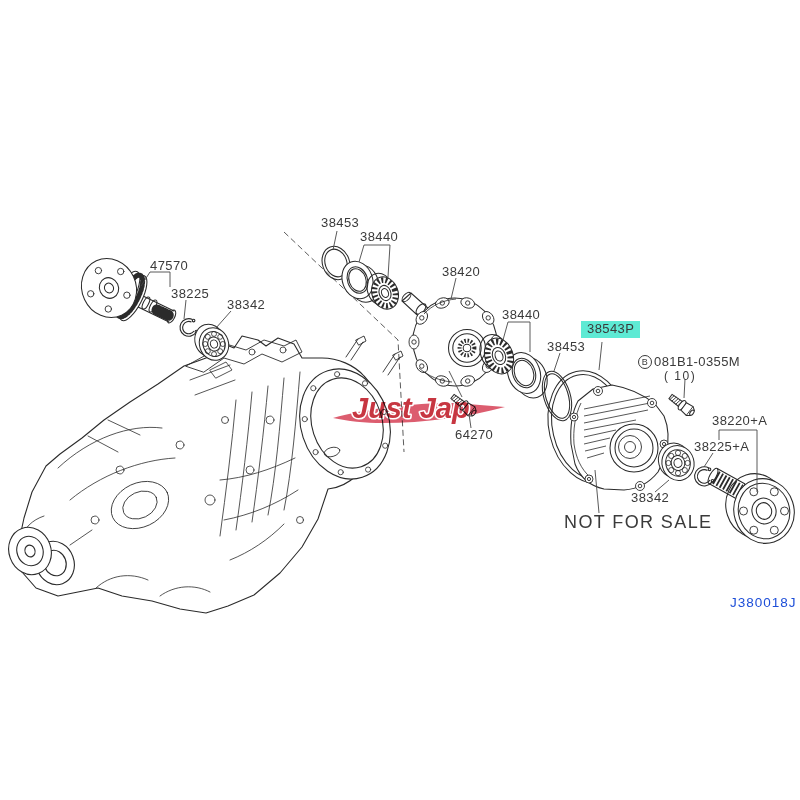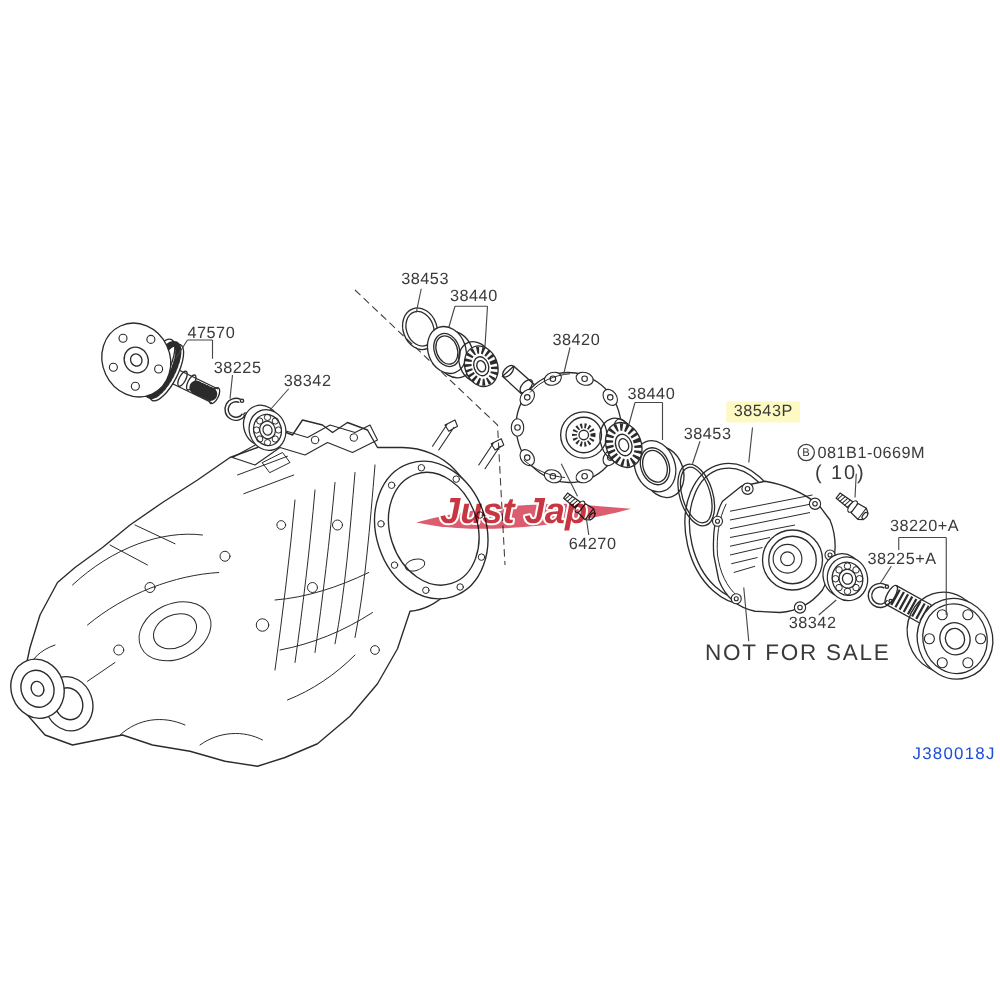--- a/index.html
+++ b/index.html
@@ -1,23 +1,23 @@
 <!DOCTYPE html>
 <html><head>
 <meta charset="utf-8">
 <style>
   html,body{margin:0;padding:0;background:#ffffff;}
   #stage{position:relative;width:800px;height:800px;background:#fff;overflow:hidden;
          font-family:"Liberation Sans",sans-serif;}
   #art{position:absolute;left:0;top:0;}
   .lbl{position:absolute;font-size:13px;color:#3a3a3a;letter-spacing:.4px;white-space:nowrap;line-height:1.1;}
-  .hl{background:#fef9c3;padding:1px 6px 2px;display:inline-block;}
+  .hl{background:#5eead4;padding:1px 6px 2px;display:inline-block;}
   .bcirc{display:inline-block;width:12px;height:12px;border:1px solid #3a3a3a;border-radius:50%;
          font-size:9px;line-height:12px;text-align:center;margin-right:2px;position:relative;top:-1px;}
-  .qty{margin-left:14px;font-size:16px;letter-spacing:1.5px;}
+  .qty{margin-left:26px;font-size:12px;letter-spacing:1.5px;}
   .nfs{font-size:18px;letter-spacing:1.4px;}
   .code{font-size:13.5px;color:#1d4ed8;letter-spacing:1px;}
 </style>
 </head>
 <body>
 
 <div id="stage">
 
 <svg id="art" width="800" height="800" viewBox="0 0 800 800">
 
@@ -348,21 +348,21 @@
 <div class="lbl" style="left:321px;top:216px">38453</div>
 <div class="lbl" style="left:360px;top:230px">38440</div>
 <div class="lbl" style="left:442px;top:265px">38420</div>
 <div class="lbl" style="left:150px;top:259px">47570</div>
 <div class="lbl" style="left:171px;top:287px">38225</div>
 <div class="lbl" style="left:227px;top:298px">38342</div>
 <div class="lbl" style="left:502px;top:308px">38440</div>
 <div class="lbl" style="left:547px;top:340px">38453</div>
 <div class="lbl" style="left:581px;top:321px"><span class="hl">38543P</span></div>
 <div class="lbl" style="left:638px;top:355px">
-  <div><span class="bcirc">B</span><span>081B1-0669M</span></div>
+  <div><span class="bcirc">B</span><span>081B1-0355M</span></div>
   <div class="qty">( 10)</div>
 </div>
 <div class="lbl" style="left:712px;top:414px">38220+A</div>
 <div class="lbl" style="left:694px;top:440px">38225+A</div>
 <div class="lbl" style="left:631px;top:491px">38342</div>
 <div class="lbl nfs" style="left:564px;top:513px">NOT FOR SALE</div>
 <div class="lbl" style="left:455px;top:428px">64270</div>
 <div class="lbl code" style="left:730px;top:596px">J380018J</div>
 
 </div>

